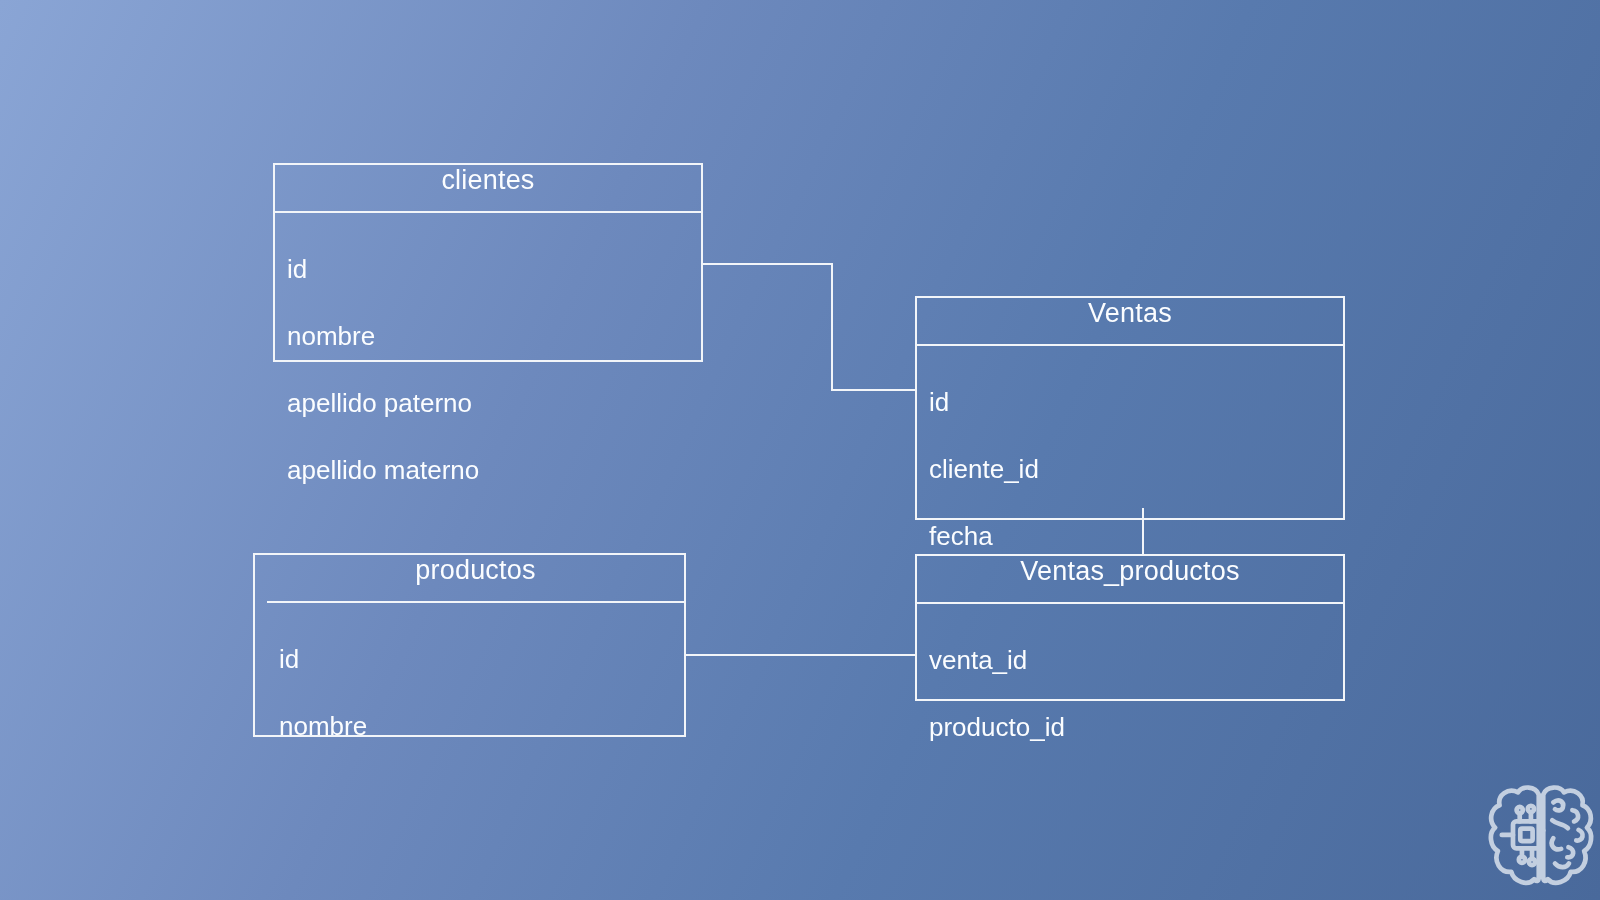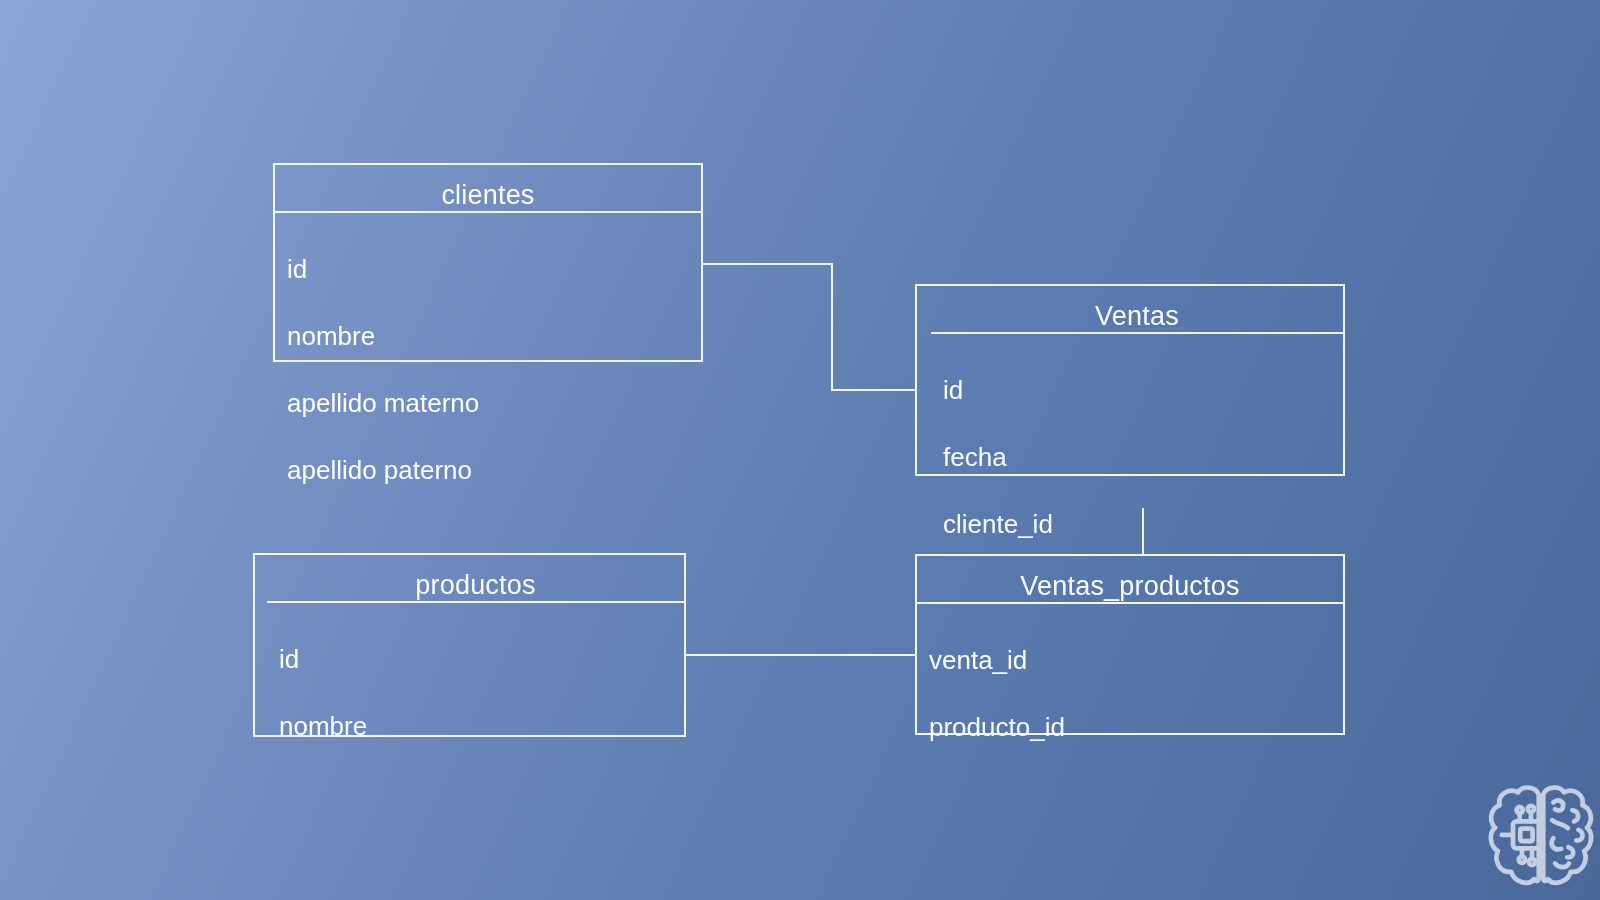--- a/index.html
+++ b/index.html
@@ -19,65 +19,65 @@
   .tbl{
     position:absolute;
     border:2px solid var(--box-border);
     color:var(--text);
     box-sizing:border-box;
     background:transparent;
   }
   .tbl-header{
     height:46px;
     border-bottom:2px solid var(--box-border);
-    display:flex;align-items:flex-end;justify-content:center;
+    display:flex;align-items:flex-start;justify-content:center;
     font-size:27px;
     letter-spacing:0.2px;
   }
   .tbl-body{
     padding:5px 0 0 12px;
     font-size:26px;
     line-height:32px;
   }
   .field{white-space:nowrap;margin-top:35px;}
   .conn{position:absolute;background:var(--line);}
   #tbl-clientes{left:273px;top:163px;width:430px;height:199px;}
-  #tbl-ventas{left:915px;top:284px;width:430px;height:192px;padding-left:14px;}
+  #tbl-ventas{left:915px;top:296px;width:430px;height:224px;}
   #tbl-productos{left:253px;top:553px;width:433px;height:184px;padding-left:12px;}
-  #tbl-ventas-productos{left:915px;top:554px;width:430px;height:181px;}
+  #tbl-ventas-productos{left:915px;top:554px;width:430px;height:147px;}
   #conn-cv-1{left:703px;top:263px;width:130px;height:2px;}
   #conn-cv-2{left:831px;top:263px;width:2px;height:128px;}
   #conn-cv-3{left:831px;top:389px;width:84px;height:2px;}
   #conn-vvp{left:1142px;top:508px;width:2px;height:46px;}
   #conn-pvp{left:686px;top:654px;width:229px;height:2px;}
   #brain-logo{position:absolute;left:1485px;top:780px;width:112px;height:112px;}
 </style>
 </head>
 <body>
 
 <div class="tbl" id="tbl-clientes">
   <div class="tbl-header">
     <span>clientes</span>
   </div>
   <div class="tbl-body">
     <div class="field">id</div>
     <div class="field">nombre</div>
+    <div class="field">apellido paterno</div>
     <div class="field">apellido materno</div>
-    <div class="field">apellido paterno</div>
   </div>
 </div>
 
 <div class="tbl" id="tbl-ventas">
   <div class="tbl-header">
     <span>Ventas</span>
   </div>
   <div class="tbl-body">
     <div class="field">id</div>
+    <div class="field">cliente_id</div>
     <div class="field">fecha</div>
-    <div class="field">cliente_id</div>
   </div>
 </div>
 
 <div class="tbl" id="tbl-productos">
   <div class="tbl-header">
     <span>productos</span>
   </div>
   <div class="tbl-body">
     <div class="field">id</div>
     <div class="field">nombre</div>

